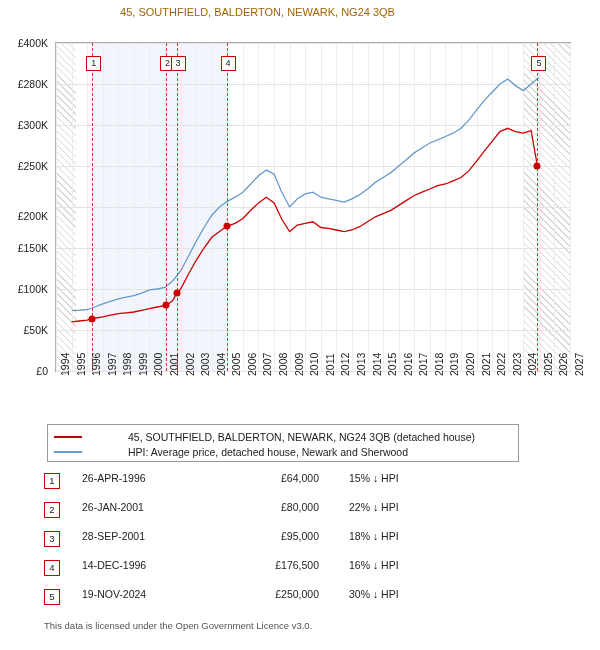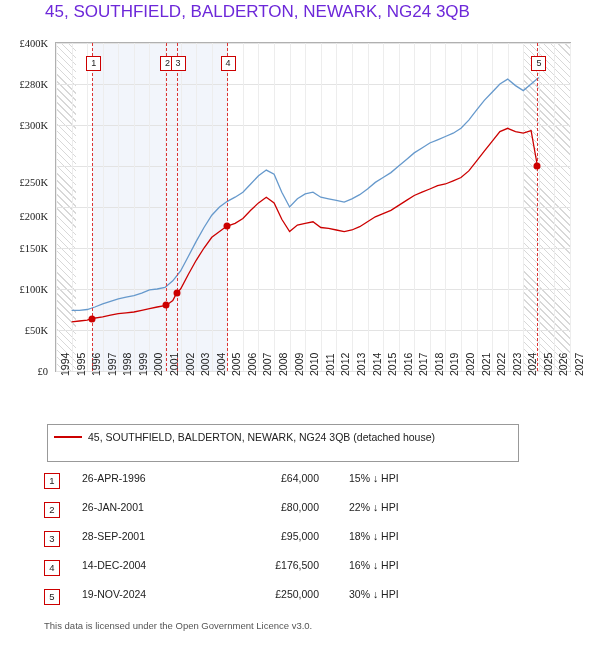--- a/index.html
+++ b/index.html
@@ -7,21 +7,21 @@
     width:600px;height:650px;
     background:#ffffff;
     font-family:"Liberation Sans", sans-serif;
     color:#222;
     overflow:hidden;
   }
   .wrap{position:relative;width:600px;height:650px;}
 
   .title{
     position:absolute;left:0;top:4px;width:515px;text-align:center;
-    font-size:17px;color:#6d28d9;line-height:16px;
+    font-size:11px;color:#a16207;line-height:16px;
   }
   .title div{white-space:nowrap;}
 
   
   .plot{
     position:absolute;left:55px;top:42px;width:516px;height:330px;
     border:1px solid #b0b0b0;box-sizing:border-box;background:#fff;
   }
   .hatch-left{
     position:absolute;left:0;top:0;width:20px;height:100%;
@@ -34,21 +34,20 @@
   .band{
     position:absolute;top:0;height:100%;background:#f2f5fb;
   }
   .gridline{position:absolute;left:0;width:100%;height:1px;background:#e3e3e3;}
   .vgrid{position:absolute;top:0;height:100%;width:1px;background:#ededed;}
 
   .ylabels{position:absolute;left:0;top:42px;width:52px;height:330px;}
   .ylabels span{
     position:absolute;right:4px;font-size:10.5px;color:#222;transform:translateY(-50%);
     white-space:nowrap;
-    font-family:Liberation Serif, serif;
   }
   .xlabels{position:absolute;left:55px;top:374px;width:516px;height:40px;}
   .xlabels span{
     position:absolute;font-size:10.5px;color:#222;
     transform-origin:left top;transform:rotate(-90deg);
     white-space:nowrap;
   }
 
   
   .evline{position:absolute;top:0;width:1px;height:100%;border-left:1px dashed #d33;}
@@ -60,21 +59,21 @@
     position:absolute;width:7px;height:7px;border-radius:50%;background:#cc0000;
     transform:translate(-50%,-50%);
   }
 
   
   .legend{
     position:absolute;left:47px;top:424px;width:472px;height:38px;
     border:1px solid #999;background:#fff;box-sizing:border-box;
     padding:4px 6px;
   }
-  .legrow{display:flex;align-items:center;height:15px;}
+  .legrow{display:flex;align-items:center;height:15px;gap:40px;}
   .legline{width:28px;height:0;border-top:2px solid #cc0000;margin-right:6px;}
   .legline.blue{border-top-color:#6699cc;}
   .legtext{font-size:10.5px;color:#222;white-space:nowrap;}
 
   
   .table{position:absolute;left:44px;top:470px;width:500px;}
   .trow{position:relative;height:29px;}
   .tnum{
     position:absolute;left:0;top:3px;width:14px;height:14px;border:1px solid #c00;
     background:#fff;font-size:9.5px;line-height:14px;text-align:center;color:#222;
@@ -96,21 +95,21 @@
   <div class="title">
     <div>45, SOUTHFIELD, BALDERTON, NEWARK, NG24 3QB</div>
   </div>
 
   <div class="ylabels">
       <span style="top: 329px;">£0</span>
       <span style="top: 288px;">£50K</span>
       <span style="top: 247px;">£100K</span>
       <span style="top: 206px; text-align: center;">£150K</span>
       <span style="top: 174px;">£200K</span>
-      <span style="top: 124px; margin-top: 16px;">£250K</span>
+      <span style="top: 124px;">£250K</span>
       <span style="top: 83px;">£300K</span>
       <span style="top: 42px;">£280K</span>
       <span style="top: 1px;">£400K</span>
     </div>
 
   <div class="plot">
     <div class="hatch-left"></div>
     <div class="hatch-right"></div>
     <div class="band" id="band" style="left: 36.2915px; width: 134.263px;"></div>
     <div id="grid-layer">
@@ -216,20 +215,24 @@
       <span style="left: 486.848px; top: 2px;">2025</span>
       <span style="left: 502.424px; top: 2px;">2026</span>
       <span style="left: 518px; top: 2px;">2027</span>
     </div>
 
   <div class="legend">
     <div class="legrow">
       <span class="legline"></span>
       <span class="legtext">45, SOUTHFIELD, BALDERTON, NEWARK, NG24 3QB (detached house)</span>
     </div>
+    <div class="legrow">
+      <span class="legline blue"></span>
+      <span class="legtext">HPI: Average price, detached house, Newark and Sherwood</span>
+    </div>
   </div>
 
   <div class="table" id="table">
       <div class="trow">
         <span class="tnum">1</span>
         <span class="tdate">26-APR-1996</span>
         <span class="tprice">£64,000</span>
         <span class="thpi">15% ↓ HPI</span>
       </div>
       <div class="trow">
@@ -239,21 +242,21 @@
         <span class="thpi">22% ↓ HPI</span>
       </div>
       <div class="trow">
         <span class="tnum">3</span>
         <span class="tdate">28-SEP-2001</span>
         <span class="tprice">£95,000</span>
         <span class="thpi">18% ↓ HPI</span>
       </div>
       <div class="trow">
         <span class="tnum">4</span>
-        <span class="tdate">14-DEC-2004</span>
+        <span class="tdate">14-DEC-1996</span>
         <span class="tprice">£176,500</span>
         <span class="thpi">16% ↓ HPI</span>
       </div>
       <div class="trow">
         <span class="tnum">5</span>
         <span class="tdate">19-NOV-2024</span>
         <span class="tprice">£250,000</span>
         <span class="thpi">30% ↓ HPI</span>
       </div>
     </div>

